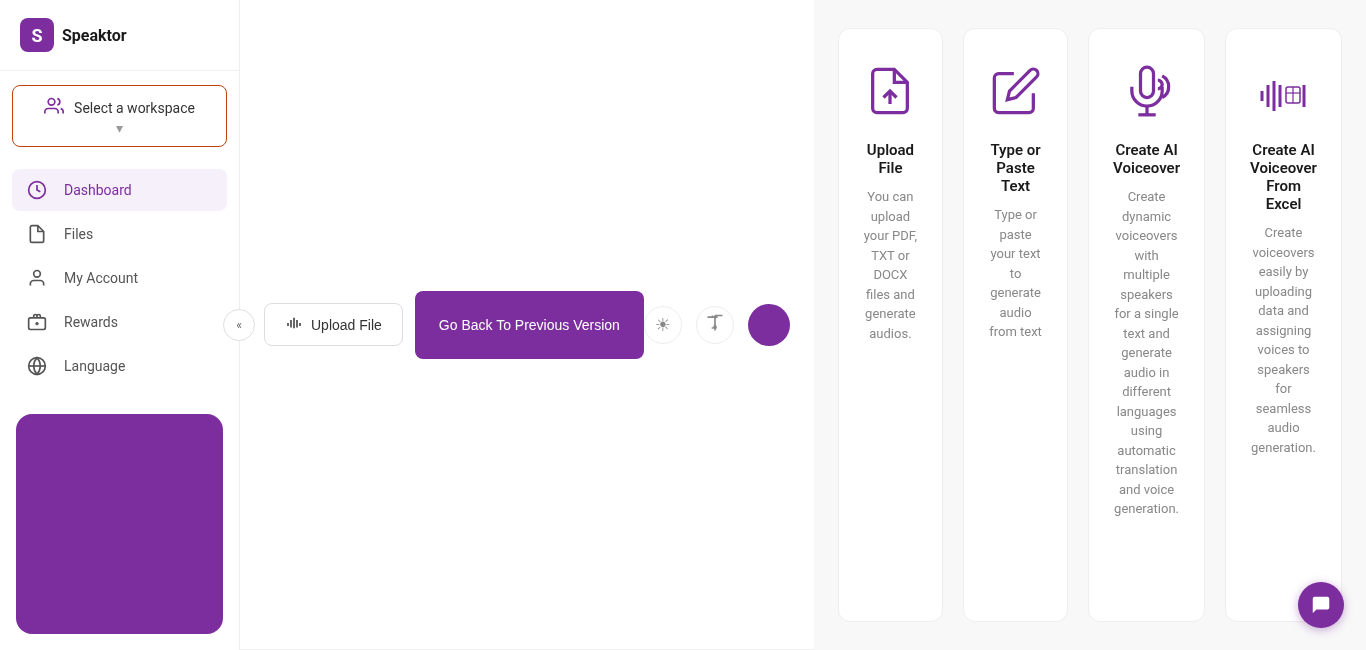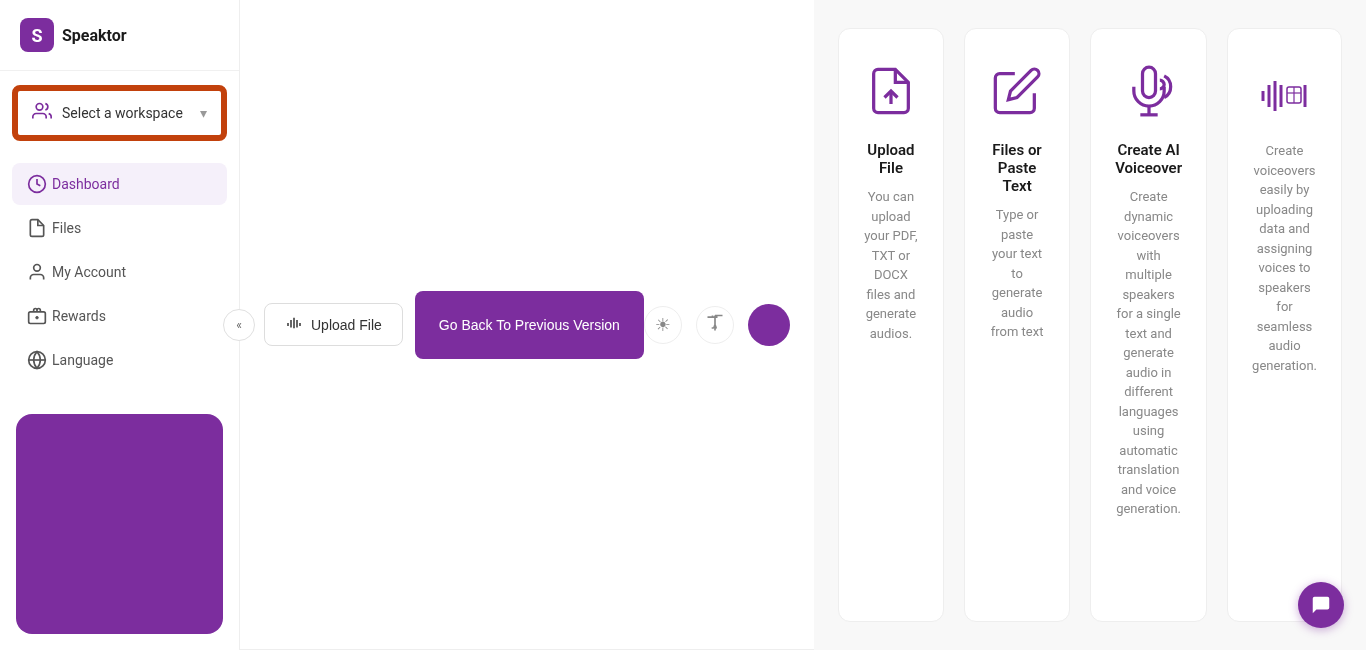--- a/index.html
+++ b/index.html
@@ -40,24 +40,25 @@
       font-weight: 700;
       color: #1a1a1a;
     }
 
     .workspace-selector {
       margin: 14px 12px;
       display: flex;
       align-items: center;
       justify-content: space-between;
       padding: 10px 14px;
-      border: 6px solid #c2410c;
+      border: 1px solid #c2410c;
       border-radius: 8px;
       cursor: pointer;
       background: #fff;
+      flex-direction: column;
     }
     .workspace-selector-left {
       display: flex;
       align-items: center;
       gap: 10px;
     }
     .workspace-icon {
       color: #7c2d9e;
       font-size: 18px;
     }
@@ -72,21 +73,21 @@
 
     .nav-items {
       padding: 8px 12px;
       display: flex;
       flex-direction: column;
       gap: 2px;
     }
     .nav-item {
       display: flex;
       align-items: center;
-      gap: 4px;
+      gap: 16px;
       padding: 11px 14px;
       border-radius: 8px;
       cursor: pointer;
       color: #555;
       font-size: 14px;
       text-align: center;
     }
     .nav-item.active {
       background: #f5f0fa;
       color: #7c2d9e;
@@ -404,21 +405,21 @@
       <div class="card-desc">You can upload your PDF, TXT or DOCX files and generate audios.</div>
     </div>
 
     <div class="card">
       <div class="card-icon">
         <svg viewBox="0 0 24 24" fill="none" stroke="#7c2d9e" stroke-width="1.5">
           <path d="M11 4H4a2 2 0 0 0-2 2v14a2 2 0 0 0 2 2h14a2 2 0 0 0 2-2v-7"></path>
           <path d="M18.5 2.5a2.121 2.121 0 0 1 3 3L12 15l-4 1 1-4 9.5-9.5z"></path>
         </svg>
       </div>
-      <div class="card-title">Files or Paste Text</div>
+      <div class="card-title">Type or Paste Text</div>
       <div class="card-desc">Type or paste your text to generate audio from text</div>
     </div>
 
     <div class="card">
       <div class="card-icon">
         <svg viewBox="0 0 24 24" fill="none" stroke="#7c2d9e" stroke-width="1.5">
           <path d="M12 1a3 3 0 0 0-3 3v8a3 3 0 0 0 6 0V4a3 3 0 0 0-3-3z"></path>
           <path d="M19 10v2a7 7 0 0 1-14 0v-2"></path>
           <line x1="12" y1="19" x2="12" y2="23"></line>
           <line x1="8" y1="23" x2="16" y2="23"></line>
@@ -440,20 +441,21 @@
           <line x1="16" y1="16" x2="16" y2="46" stroke-width="3"></line>
           <line x1="22" y1="20" x2="22" y2="42" stroke-width="3"></line>
 
           <rect x="28" y="22" width="14" height="16" rx="2" stroke-width="1.5"></rect>
           <line x1="28" y1="28" x2="42" y2="28" stroke-width="1.2"></line>
           <line x1="35" y1="22" x2="35" y2="38" stroke-width="1.2"></line>
 
           <line x1="46" y1="20" x2="46" y2="42" stroke-width="3"></line>
         </svg>
       </div>
+      <div class="card-title">Create AI Voiceover From Excel</div>
       <div class="card-desc">Create voiceovers easily by uploading data and assigning voices to speakers for seamless audio generation.</div>
     </div>
 
   </div>
 </div>
 
 <div class="chat-btn">
   <svg width="22" height="22" viewBox="0 0 24 24" fill="white">
     <path d="M21 15a2 2 0 0 1-2 2H7l-4 4V5a2 2 0 0 1 2-2h14a2 2 0 0 1 2 2z"></path>
   </svg>

